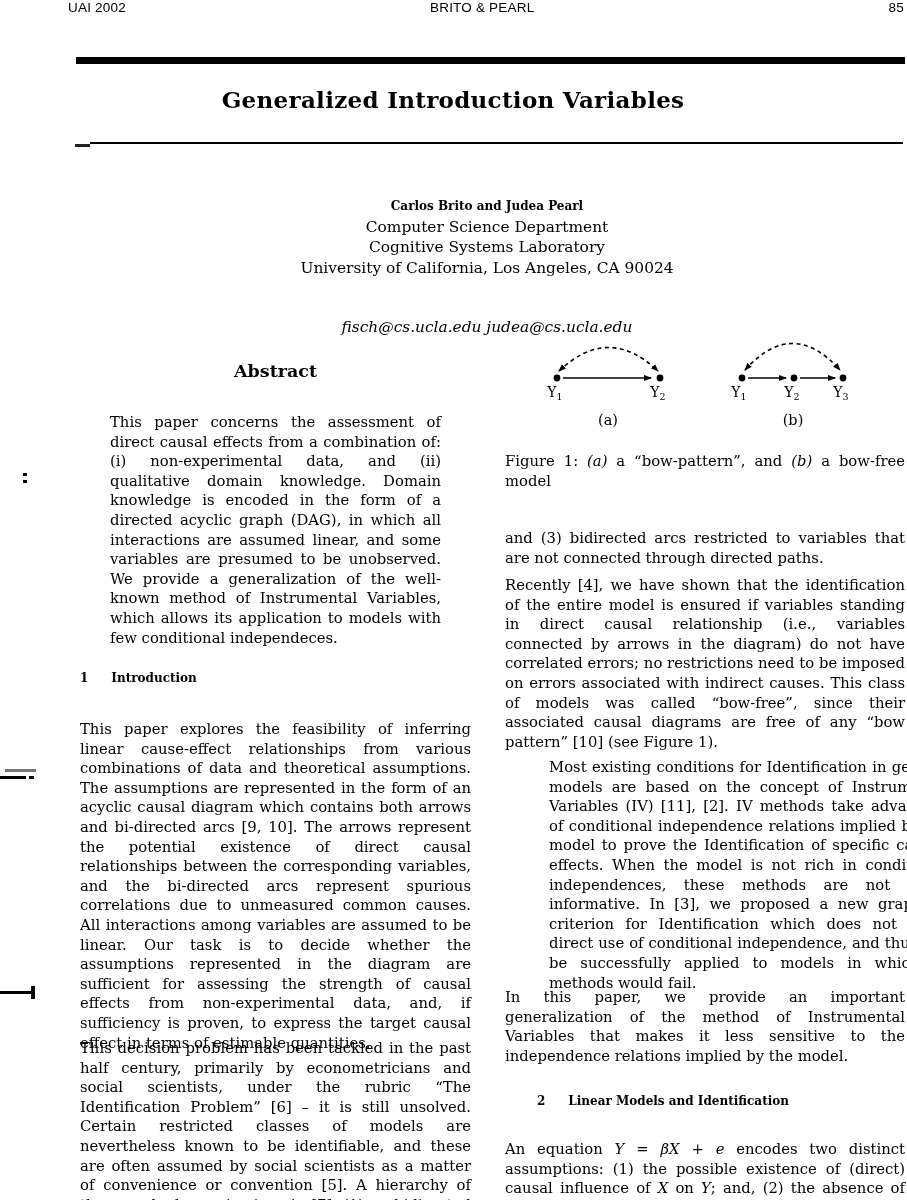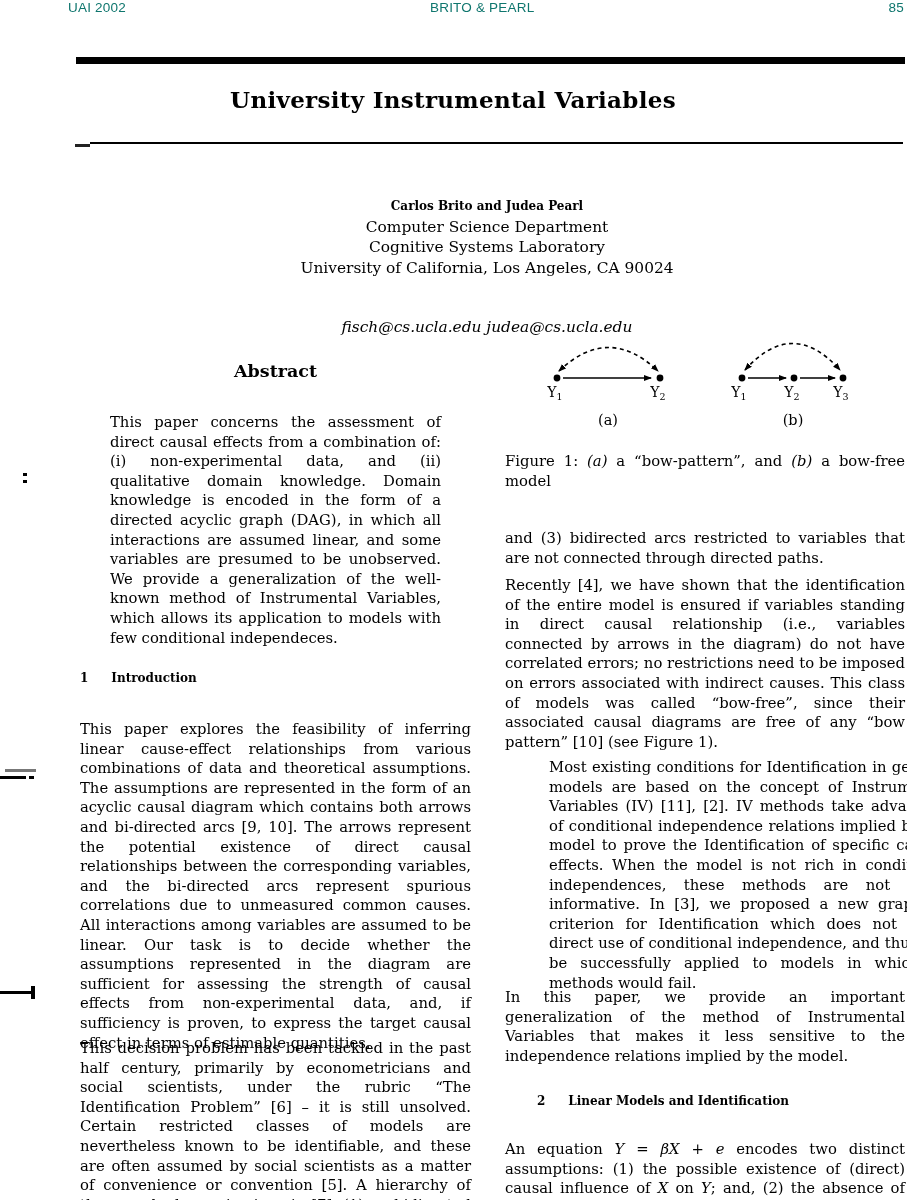--- a/index.html
+++ b/index.html
@@ -8,21 +8,21 @@
     width: 907px; height: 1200px;
     background: #ffffff; color: #000;
     font-family: "DejaVu Serif", serif;
     position: relative; overflow: hidden;
   }
   .abs { position: absolute; }
 
   
   .runhead {
     font-family: "Liberation Sans", sans-serif;
-    font-size: 13.5px; color: #0f766e; letter-spacing: 0.2px;
+    font-size: 13.5px; color: #000000; letter-spacing: 0.2px;
     top: 0px; line-height: 15px;
   }
 
   
   .rule-thick { top: 57px; left: 76px; width: 829px; height: 7px; background: #000; }
   .rule-thin  { top: 142px; left: 90px; width: 813px; height: 1.6px; background: #000; }
   .rule-thin-dash { top: 144px; left: 75px; width: 15px; height: 2.6px; background: #222; }
 
   
   .paper-title {
@@ -91,21 +91,21 @@
 <body>
 
 <div class="abs runhead" style="left:68px">UAI 2002</div>
 <div class="abs runhead" style="left:430px">BRITO &amp; PEARL</div>
 <div class="abs runhead" style="right:3px">85</div>
 
 <div class="abs rule-thick"></div>
 <div class="abs rule-thin"></div>
 <div class="abs rule-thin-dash"></div>
 
-<div class="abs paper-title">University Instrumental Variables</div>
+<div class="abs paper-title">Generalized Introduction Variables</div>
 
 <div class="abs authors">
   <div class="names">Carlos Brito and Judea Pearl</div>
   <div>Computer Science Department</div>
   <div>Cognitive Systems Laboratory</div>
   <div>University of California, Los Angeles, CA 90024</div>
   <div class="emails">fisch@cs.ucla.edu judea@cs.ucla.edu</div>
 </div>
 
 <div class="col col-left">

